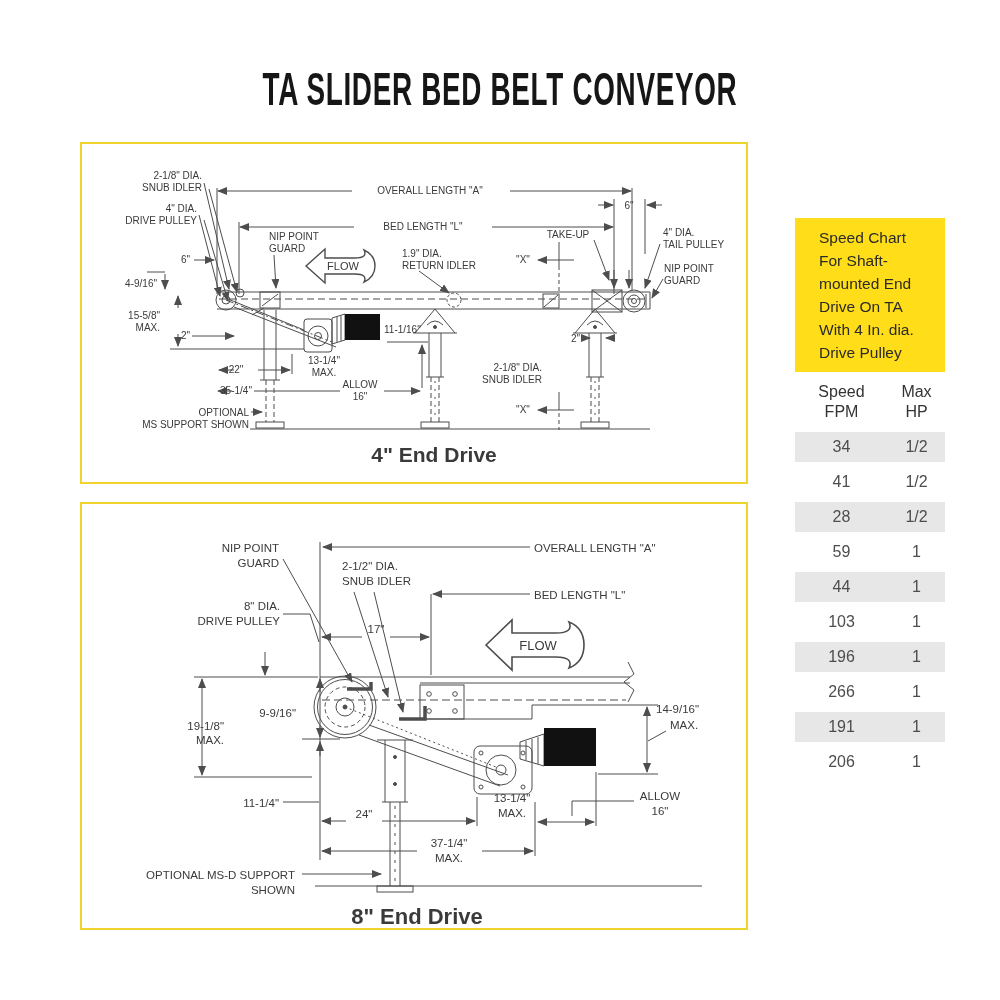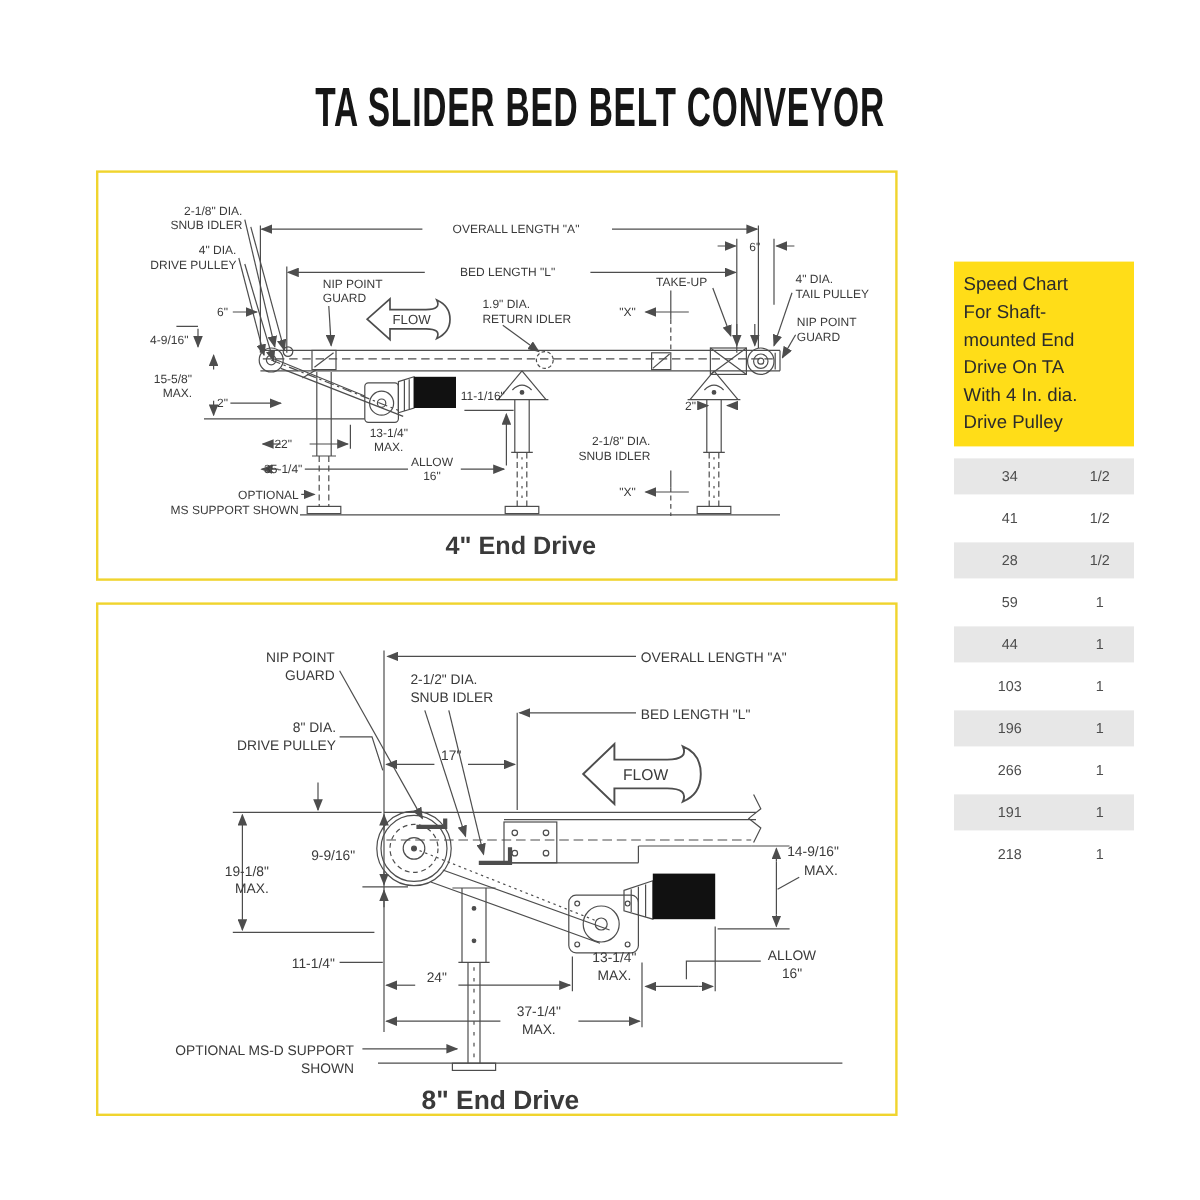--- a/index.html
+++ b/index.html
@@ -5,26 +5,26 @@
   html,body{margin:0;padding:0;background:#fff;}
   body{width:1000px;height:1000px;position:relative;font-family:"Liberation Sans",sans-serif;overflow:hidden;}
   .page-title{position:absolute;top:66px;left:0;width:1000px;text-align:center;
     font-size:41px;font-weight:800;color:#161616;letter-spacing:1px;
     transform:scaleX(0.68) scaleY(1.12);transform-origin:50% 50%;white-space:nowrap;}
   .diagram-box{position:absolute;border:2px solid #f0d42e;background:#fff;}
   .diagram-box svg{position:absolute;left:0;top:0;}
   svg text{font-family:"Liberation Sans",sans-serif;fill:#3a3a3a;}
   .speed-panel{position:absolute;left:795px;top:218px;width:150px;}
   .speed-head{background:#FFDD18;color:#2b2b2b;font-size:15.5px;line-height:23px;
-    padding:8px 6px 8px 8px;font-weight:400;}
+    padding:8px 6px 8px 24px;font-weight:400;}
   .speed-cols{display:flex;margin-top:10px;color:#333;font-size:16px;line-height:20px;text-align:center;}
   .speed-cols .c1{flex:0 0 62%;}
   .speed-cols .c2{flex:0 0 38%;}
   .speed-rows{margin-top:10px;}
-  .srow{display:flex;align-items:center;height:30px;margin-bottom:5px;font-size:12px;color:#4d4d4d;text-align:center;}
+  .srow{display:flex;align-items:center;height:30px;margin-bottom:5px;font-size:16px;color:#4d4d4d;text-align:center;}
   .srow .c1{flex:0 0 62%;}
   .srow .c2{flex:0 0 38%;}
   .srow.shaded{background:#E7E7E7;}
 </style>
 </head>
 <body>
 
 <div class="page-title">TA SLIDER BED BELT CONVEYOR</div>
 
 <div class="diagram-box" style="left:80px;top:142px;width:664px;height:338px;">
@@ -294,20 +294,30 @@
 
 <div class="speed-panel">
   <div class="speed-head">
       <div>Speed Chart</div>
       <div>For Shaft-</div>
       <div>mounted End</div>
       <div>Drive On TA</div>
       <div>With 4 In. dia.</div>
       <div>Drive Pulley</div>
     </div>
+  <div class="speed-cols">
+    <div class="c1">
+      <div>Speed</div>
+      <div>FPM</div>
+    </div>
+    <div class="c2">
+      <div>Max</div>
+      <div>HP</div>
+    </div>
+  </div>
   <div class="speed-rows">
       <div class="srow shaded">
         <span class="c1">34</span>
         <span class="c2">1/2</span>
       </div>
       <div class="srow">
         <span class="c1">41</span>
         <span class="c2">1/2</span>
       </div>
       <div class="srow shaded">
@@ -332,17 +342,17 @@
       </div>
       <div class="srow">
         <span class="c1">266</span>
         <span class="c2">1</span>
       </div>
       <div class="srow shaded">
         <span class="c1">191</span>
         <span class="c2">1</span>
       </div>
       <div class="srow">
-        <span class="c1">218</span>
+        <span class="c1">206</span>
         <span class="c2">1</span>
       </div>
     </div>
 </div>
 
 </body></html>

